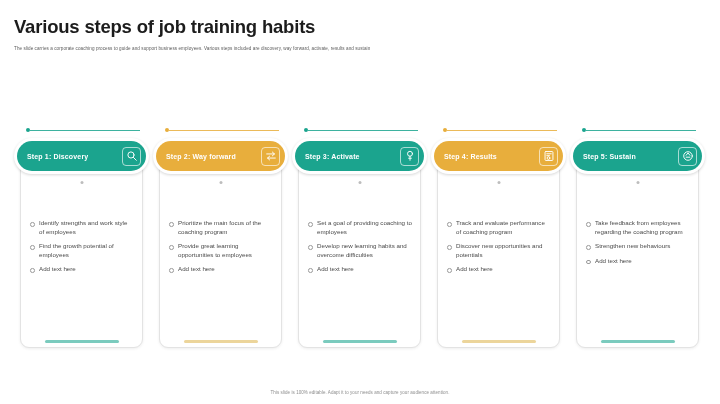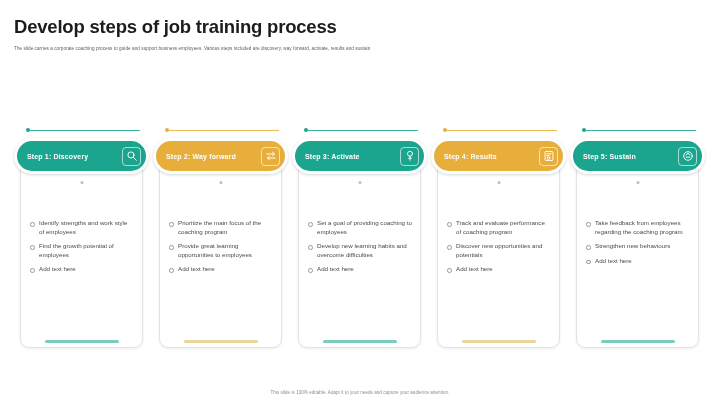--- a/index.html
+++ b/index.html
@@ -201,21 +201,21 @@
     color: #8d8d8d;
     letter-spacing: 0.06px;
   }
 </style>
 </head>
 <body>
 
 <div class="slide">
 
   <div class="header">
-    <div class="slide-title">Develop steps of job training process</div>
+    <div class="slide-title">Various steps of job training habits</div>
     <div class="slide-subtitle">The slide carries a corporate coaching process to guide and support business employees. Various steps included are discovery, way forward, activate, results and sustain</div>
   </div>
 
   <div class="steps" id="steps-row">
       <div class="step">
         <div class="step-connector">
           <span class="step-dot" style="background:#1BA48E"></span>
           <span class="step-dot-line" style="background:#1BA48E"></span>
         </div>
         <div class="pill-wrap">

